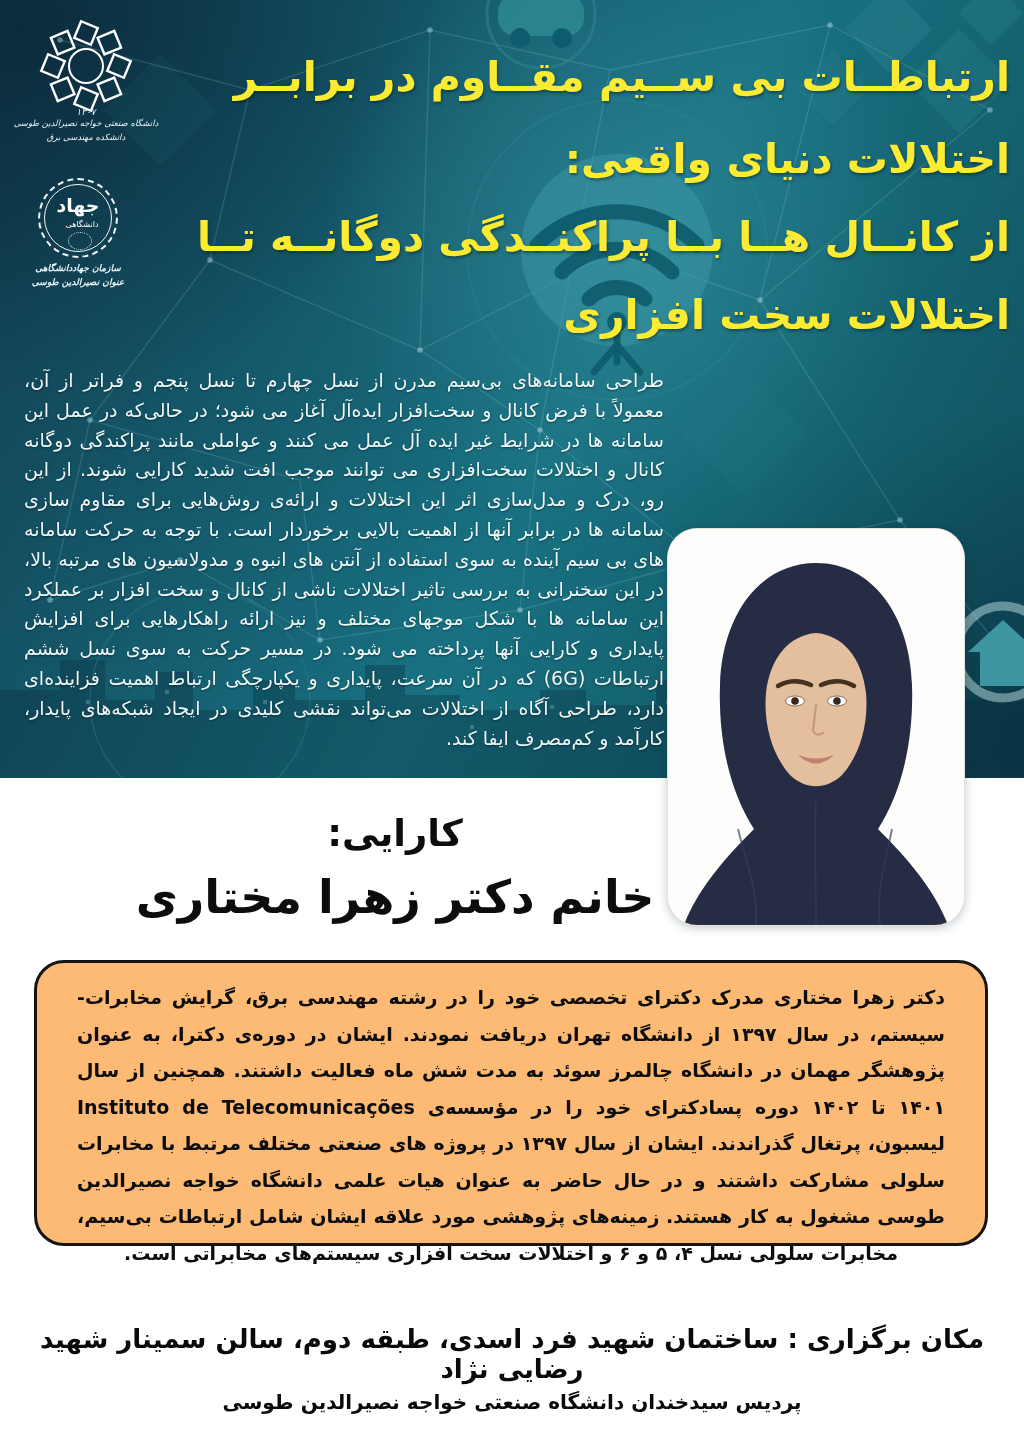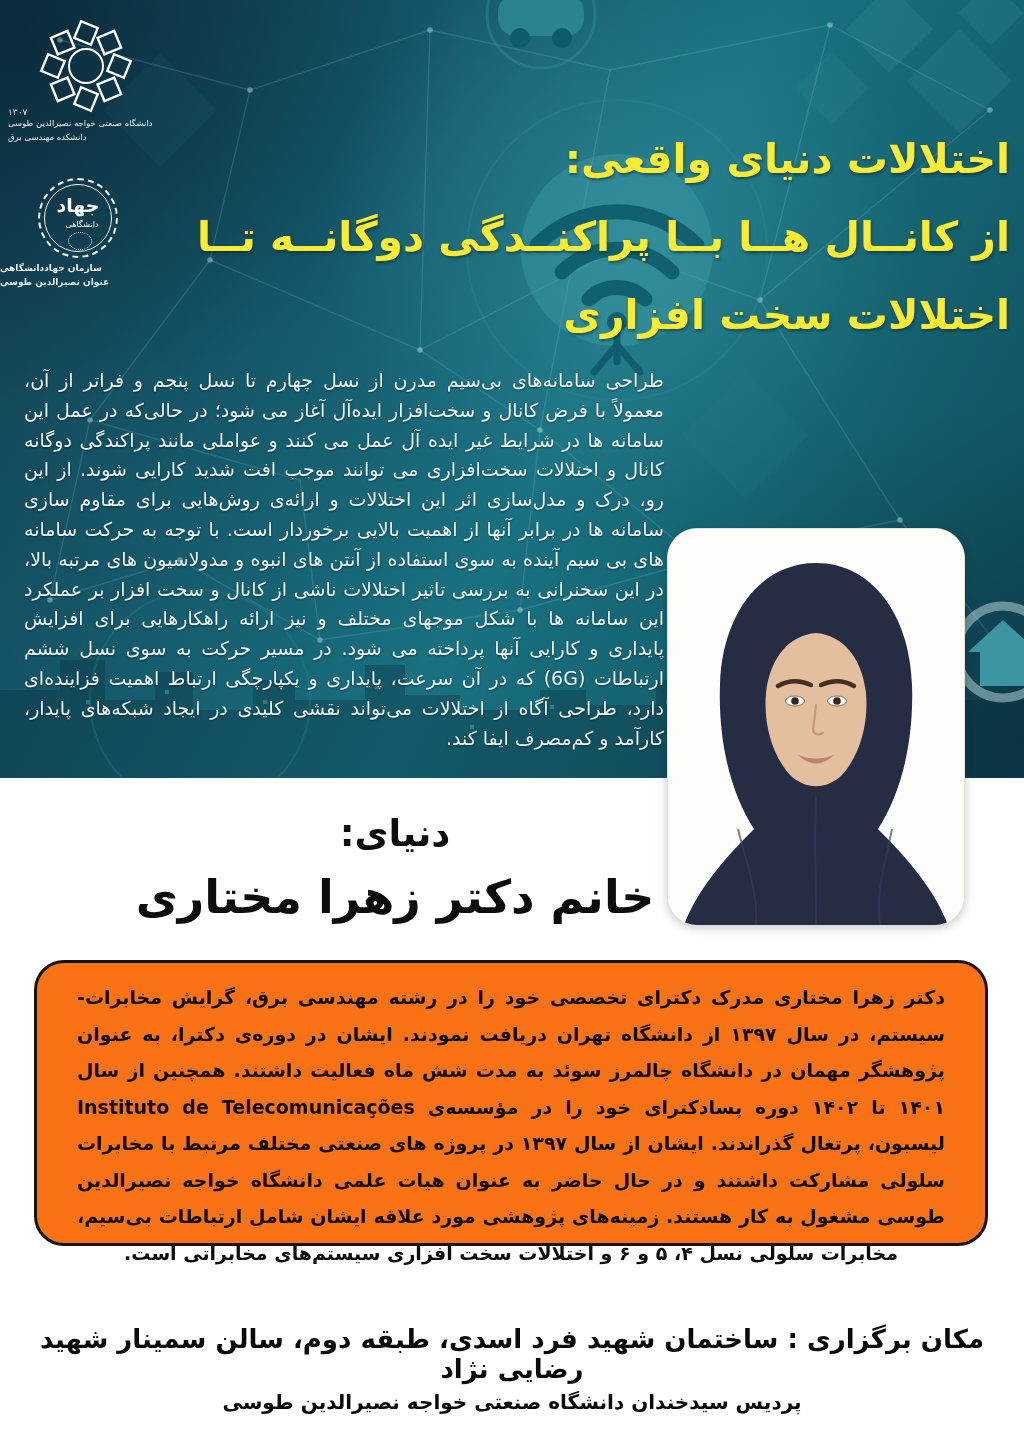--- a/index.html
+++ b/index.html
@@ -22,21 +22,21 @@
     right:14px; direction:rtl; color:#fbeb33; font-weight:700; font-size:41px;
     line-height:62px; white-space:nowrap; text-align:right;
     text-shadow:1px 2px 3px rgba(8,30,34,.5);
   }
   #abstract{
     left:24px; top:366px; width:640px; direction:rtl; text-align:justify;
     color:#eff8f8; font-size:19px; line-height:29.8px; font-weight:400;
     text-shadow:0 1px 2px rgba(0,22,28,.55);
   }
   
-  .logo-caption{direction:rtl; color:#e9f4f4; text-align:left; line-height:1.35;}
+  .logo-caption{direction:rtl; color:#e9f4f4; text-align:center; line-height:1.35;font-style:italic;}
   #uni-caption{left:8px; top:118px; width:156px; font-size:8.5px;}
   #uni-year{left:8px; top:106px; width:156px; font-size:9px; letter-spacing:1px;}
   #jahad-emblem{
     left:38px; top:178px; width:80px; height:80px; border-radius:50%;
     border:2px dashed #f2f7f7; box-sizing:border-box; text-align:center; color:#fff;
   }
   #jahad-emblem .inner{
     position:absolute; left:4px; top:4px; right:4px; bottom:4px;
     border:1px solid #f2f7f7; border-radius:50%;
   }
@@ -55,21 +55,21 @@
     left:30px; top:806px; width:730px; text-align:center; direction:rtl;
     color:#0d0d0d; font-size:37px; font-weight:700; line-height:56px;
   }
   #speaker-name{
     left:30px; top:864px; width:730px; text-align:center; direction:rtl;
     color:#0d0d0d; font-size:46px; font-weight:700; line-height:66px;
   }
   
   #bio-box{
     left:34px; top:960px; width:954px; height:286px; box-sizing:border-box;
-    border:3px solid #141414; border-radius:30px; background:#f97316;
+    border:3px solid #141414; border-radius:30px; background:#fdba74;
     padding:16px 40px 10px 40px;
   }
   #bio-text{
     direction:rtl; text-align:justify; text-align-last:center;
     color:#0d0d0d; font-size:19px; font-weight:700; line-height:36.5px;
   }
   
   #event-time{
     left:0; top:1268px; width:1024px; text-align:center; direction:rtl;
     color:#0a0a0a; font-size:29px; font-weight:700;
@@ -233,20 +233,21 @@
       <div class="inner"></div>
       <div id="jahad-word">جهاد</div>
       <div id="jahad-word2">دانشگاهی</div>
       <div id="jahad-gear"></div>
     </div>
     <div id="jahad-caption" class="abs">
       <div class="logo-caption" style="font-size:9px;">سازمان جهاددانشگاهی</div>
       <div class="logo-caption" style="font-size:9px; margin-top:2px;">عنوان نصیرالدین طوسی</div>
     </div>
 
+    <div class="abs title-line" style="top:46px;">ارتباطــات بی ســیم مقــاوم در برابــر</div>
     <div class="abs title-line" style="top:128px;">اختلالات دنیای واقعی:</div>
     <div class="abs title-line" style="top:206px;">از کانــال هــا بــا پراکنــدگی دوگانــه تــا</div>
     <div class="abs title-line" style="top:284px;">اختلالات سخت افزاری</div>
 
     <div id="abstract" class="abs">طراحی سامانه‌های بی‌سیم مدرن از نسل چهارم تا نسل پنجم و فراتر از آن، معمولاً با فرض کانال و سخت‌افزار ایده‌آل آغاز می شود؛ در حالی‌که در عمل این سامانه ها در شرایط غیر ایده آل عمل می کنند و عواملی مانند پراکندگی دوگانه کانال و اختلالات سخت‌افزاری می توانند موجب افت شدید کارایی شوند. از این رو، درک و مدل‌سازی اثر این اختلالات و ارائه‌ی روش‌هایی برای مقاوم سازی سامانه ها در برابر آنها از اهمیت بالایی برخوردار است. با توجه به حرکت سامانه های بی سیم آینده به سوی استفاده از آنتن های انبوه و مدولاسیون های مرتبه بالا، در این سخنرانی به بررسی تاثیر اختلالات ناشی از کانال و سخت افزار بر عملکرد این سامانه ها با شکل موجهای مختلف و نیز ارائه راهکارهایی برای افزایش پایداری و کارایی آنها پرداخته می شود. در مسیر حرکت به سوی نسل ششم ارتباطات (6G) که در آن سرعت، پایداری و یکپارچگی ارتباط اهمیت فزاینده‌ای دارد، طراحی آگاه از اختلالات می‌تواند نقشی کلیدی در ایجاد شبکه‌های پایدار، کارآمد و کم‌مصرف ایفا کند.</div>
   </div>
 
   <div id="photo-card" class="abs">
     <svg width="296" height="396" viewBox="0 0 296 396" aria-hidden="true">
       <rect width="296" height="396" fill="#fdfdfc"></rect>
@@ -271,21 +272,21 @@
       <ellipse cx="169" cy="172" rx="9.5" ry="5" fill="#ffffff" stroke="#6b5138" stroke-width="0.8"></ellipse>
       <circle cx="127" cy="172" r="3.8" fill="#33261a"></circle>
       <circle cx="169" cy="172" r="3.8" fill="#33261a"></circle>
 
       <path d="M148,176 L145,202 Q148,208 155,204" stroke="#c49a74" stroke-width="2.2" fill="none" stroke-linecap="round"></path>
 
       <path d="M130,226 Q148,233 166,226 Q148,243 130,226" fill="#bd8273"></path>
     </svg>
   </div>
 
-  <div id="speaker-heading" class="abs">دنیای:</div>
+  <div id="speaker-heading" class="abs">کارایی:</div>
   <div id="speaker-name" class="abs">خانم دکتر زهرا مختاری</div>
 
   <div id="bio-box" class="abs">
     <div id="bio-text">دکتر زهرا مختاری مدرک دکترای تخصصی خود را در رشته مهندسی برق، گرایش مخابرات- سیستم، در سال ۱۳۹۷ از دانشگاه تهران دریافت نمودند. ایشان در دوره‌ی دکترا، به عنوان پژوهشگر مهمان در دانشگاه چالمرز سوئد به مدت شش ماه فعالیت داشتند. همچنین از سال ۱۴۰۱ تا ۱۴۰۲ دوره پسادکترای خود را در مؤسسه‌ی Instituto de Telecomunicações لیسبون، پرتغال گذراندند. ایشان از سال ۱۳۹۷ در پروژه های صنعتی مختلف مرتبط با مخابرات سلولی مشارکت داشتند و در حال حاضر به عنوان هیات علمی دانشگاه خواجه نصیرالدین طوسی مشغول به کار هستند. زمینه‌های پژوهشی مورد علاقه ایشان شامل ارتباطات بی‌سیم، مخابرات سلولی نسل ۴، ۵ و ۶ و اختلالات سخت افزاری سیستم‌های مخابراتی است.</div>
   </div>
 
   <div id="event-location" class="abs">مکان برگزاری :  ساختمان شهید فرد اسدی، طبقه دوم، سالن سمینار شهید رضایی نژاد</div>
   <div id="event-campus" class="abs">پردیس سیدخندان دانشگاه صنعتی خواجه نصیرالدین طوسی</div>
 
 </div>

